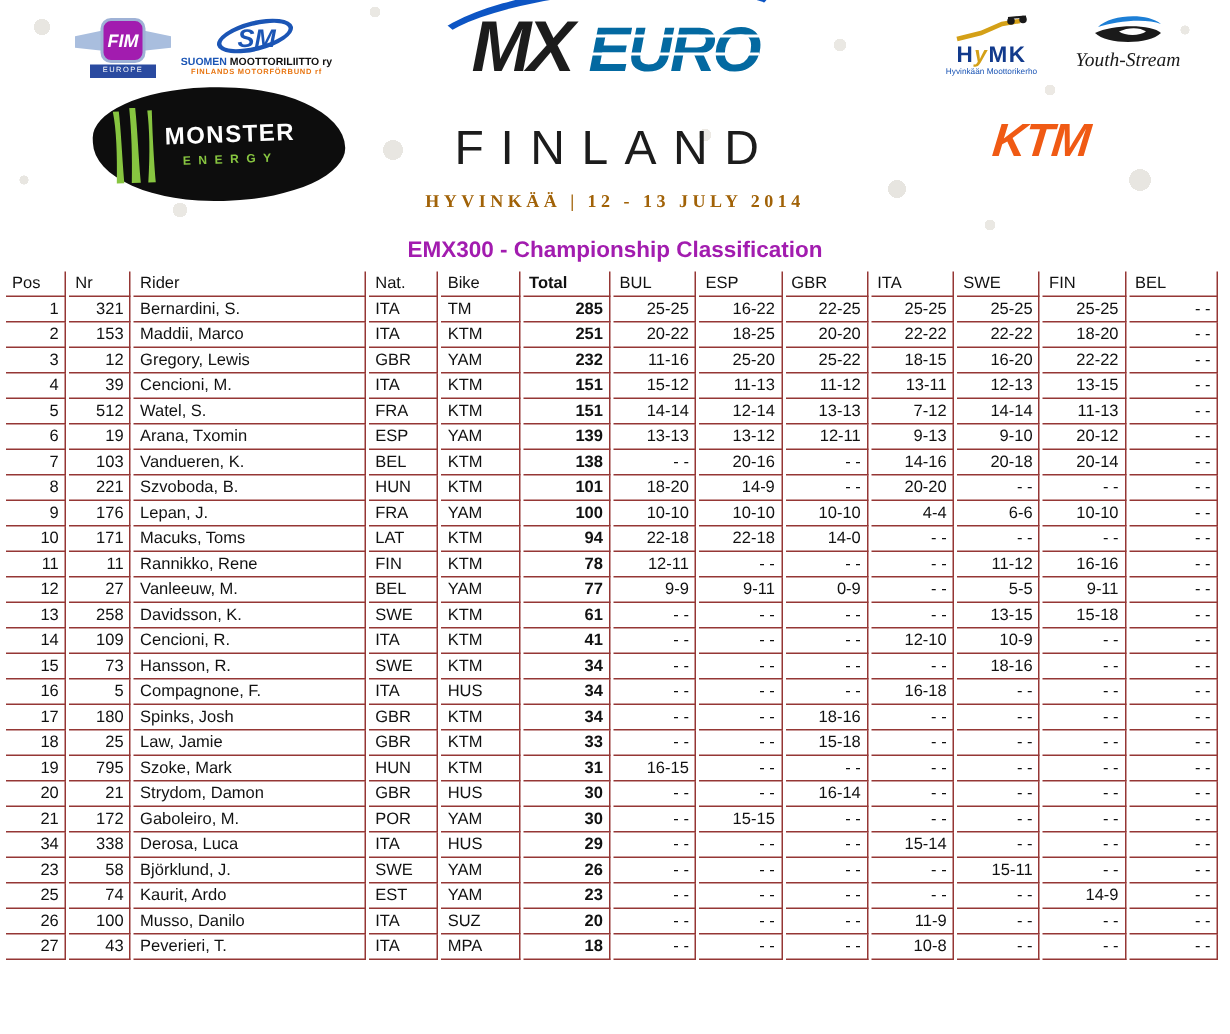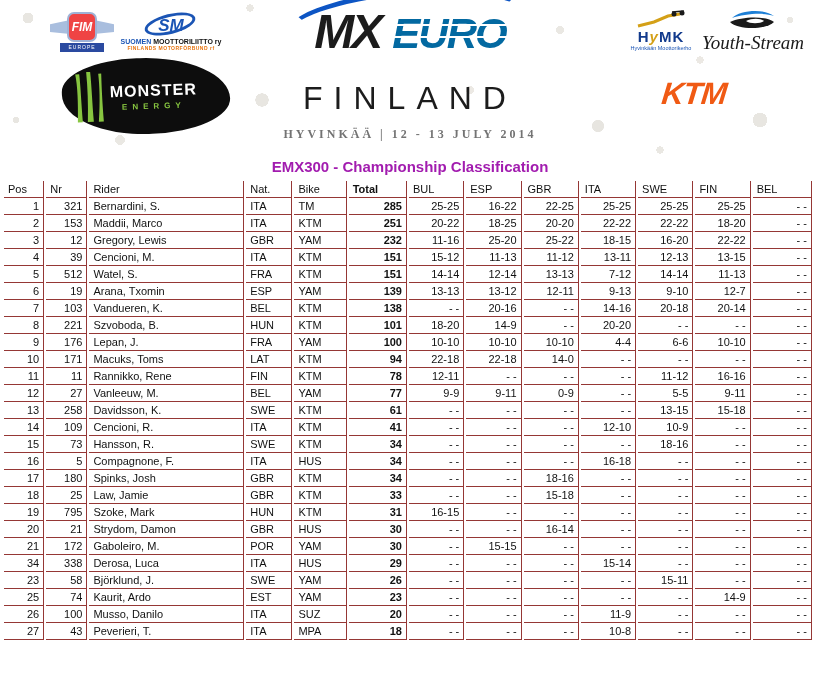--- a/index.html
+++ b/index.html
@@ -23,21 +23,21 @@
       radial-gradient(circle 6px at 700px 60px, #ece9e4 60%, transparent 61%);
   }
   .hdr { position:relative; height:150px; z-index:1; }
 
   
   .fim { position:absolute; left:50px; top:10px; width:64px; height:46px; text-align:center; }
   .fim .wings { position:absolute; top:10px; left:0; width:64px; height:16px; }
   .fim .wing { position:absolute; top:0; width:20px; height:14px; background:#a9bede; }
   .fim .wing.l { left:0;  clip-path:polygon(0 30%,100% 0,100% 100%,0 85%); }
   .fim .wing.r { right:0; clip-path:polygon(0 0,100% 30%,100% 85%,0 100%); }
-  .fim .badge { position:absolute; left:17px; top:2px; width:30px; height:30px; background:#ef4444;
+  .fim .badge { position:absolute; left:17px; top:2px; width:30px; height:30px; background:#a21caf;
     border:2px solid #9fb2d6; border-radius:7px; color:#fff; font-weight:bold; font-style:italic;
     font-size:12px; line-height:26px; }
   .fim .ribbon { position:absolute; left:10px; top:33px; width:44px; height:9px; background:#2a4aa0;
     color:#fff; font-size:5px; line-height:9px; letter-spacing:1px; }
 
   
   .sml { position:absolute; left:116px; top:12px; width:110px; text-align:center; }
   .sml .swirl { position:relative; height:26px; }
   .sml .swirl .oval { position:absolute; left:28px; top:2px; width:52px; height:20px;
     border:3px solid #1b55b5; border-radius:50%; transform:rotate(-14deg); }
@@ -61,33 +61,33 @@
   .mxlogo { position:relative; height:62px; white-space:nowrap; }
   .mxlogo .swoosh { position:absolute; left:42px; top:-14px; width:250px; height:72px;
     border:5px solid transparent; border-top:5px solid #0d55c4; border-radius:50%;
     transform:rotate(-5deg); }
   .mxlogo .mx { font-style:italic; font-weight:bold; font-size:48px; color:#1c1c1c; letter-spacing:-3px; }
   .mxlogo .euro { position:relative; font-style:italic; font-weight:bold; font-size:42px; color:#0369a1;
     letter-spacing:-2px;margin-left:12px; }
   .mxlogo .slit { position:absolute; left:0; right:0; height:2px; background:#fff; }
   .finland { margin-top:14px; font-size:32px; letter-spacing:11px; color:#1c1c1c; }
   .dateline { margin-top:10px; font-family:"Liberation Serif", serif; font-weight:bold;
-    font-size:12px; letter-spacing:3px; color:#737373; }
+    font-size:12px; letter-spacing:3px; color:#a16207; }
 
   
   .hymk { position:absolute; left:618px; top:10px; width:86px; text-align:center; }
   .hymk svg { display:block; margin:0 auto; }
   .hymk .word { font-weight:bold; font-size:15px; color:#123a8c; letter-spacing:1px; }
   .hymk .word .y { color:#d4a017; font-style:italic; }
   .hymk .sub { font-size:5.5px; color:#1b55b5; white-space:nowrap; }
 
   
   .ys { position:absolute; left:702px; top:8px; width:100px; text-align:center; }
   .ys svg { display:block; margin:0 auto; }
-  .ys .word { font-family:"Liberation Serif", serif; font-style:italic; font-size:19px; color:#1a1a1a;
+  .ys .word { font-family:"Liberation Serif", serif; font-style:italic; font-size:13px; color:#1a1a1a;
     margin-top:-2px; white-space:nowrap; }
 
   
   .ktm { position:absolute; left:644px; top:76px; width:100px; text-align:center;
     font-style:italic; font-weight:bold; font-size:31px; color:#f05a14; letter-spacing:-1px;
     transform:skewX(-6deg); }
 
   
   .classtitle { position:relative; z-index:1; text-align:center; font-weight:bold; font-size:15px;
     color:#a21caf; margin:8px 0 6px; }
@@ -290,21 +290,21 @@
           <td class="r">19</td>
           <td class="l">Arana, Txomin</td>
           <td class="l">ESP</td>
           <td class="l">YAM</td>
           <td class="r b">139</td>
           <td class="r">13-13</td>
           <td class="r">13-12</td>
           <td class="r">12-11</td>
           <td class="r">9-13</td>
           <td class="r">9-10</td>
-          <td class="r">12-7</td>
+          <td class="r">20-12</td>
           <td class="r">- -</td>
         </tr>
         <tr>
           <td class="r">7</td>
           <td class="r">103</td>
           <td class="l">Vandueren, K.</td>
           <td class="l">BEL</td>
           <td class="l">KTM</td>
           <td class="r b">138</td>
           <td class="r">- -</td>

